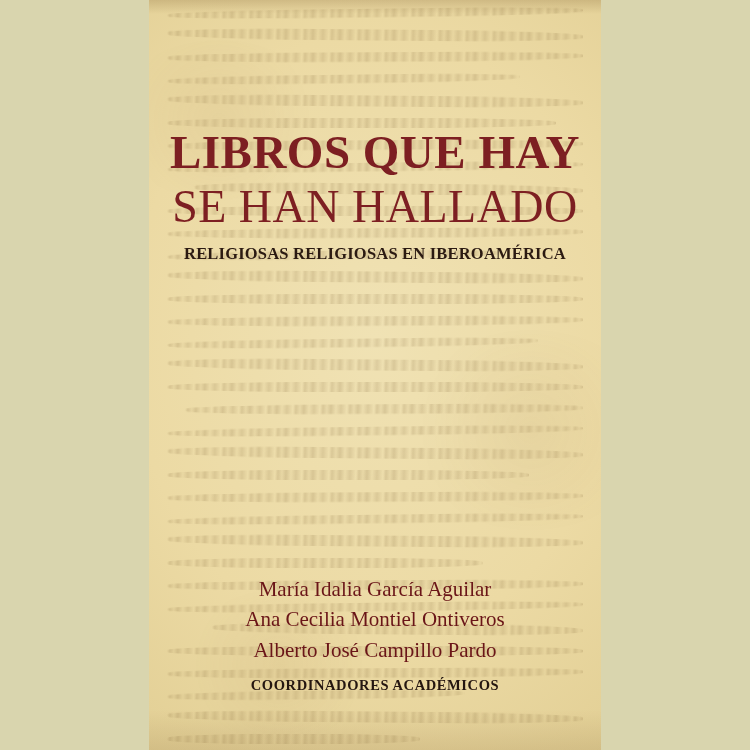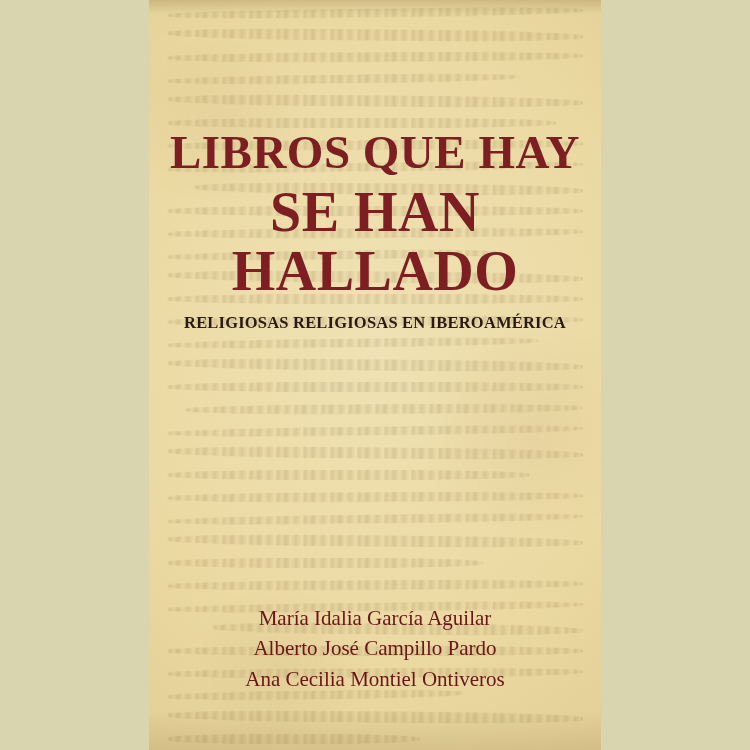--- a/index.html
+++ b/index.html
@@ -107,22 +107,22 @@
     font-family: "Liberation Serif", serif;
     font-weight: bold;
     font-size: 28px;
     letter-spacing: 1.2px;
     color: #7d1f22;
     line-height: 1.1;
     margin: 0 0 8px 0;
   }
   .title-line-3 {
     font-family: "Liberation Serif", serif;
-    font-weight: bold;
-    font-size: 56px;
+    font-weight: normal;
+    font-size: 46px;
     letter-spacing: 0.5px;
     color: #7d1f22;
     line-height: 1.05;
     margin: 0 0 12px 0;
   }
   .subtitle {
     font-family: "Liberation Serif", serif;
     font-weight: bold;
     font-size: 16.5px;
     letter-spacing: 0.2px;
@@ -206,18 +206,19 @@
     <div class="edge-bottom"></div>
 
     <div class="title-block">
       <h1 class="title-line-1">LIBROS QUE HAY</h1>
       <h1 class="title-line-3">SE HAN HALLADO</h1>
       <p class="subtitle">RELIGIOSAS RELIGIOSAS EN IBEROAMÉRICA</p>
     </div>
 
     <div class="authors-block">
       <p class="author">María Idalia García Aguilar</p>
+      <p class="author">Ana Cecilia Montiel Ontiveros</p>
       <p class="author">Alberto José Campillo Pardo</p>
-      <p class="author">Ana Cecilia Montiel Ontiveros</p>
+      <div class="coordinators">COORDINADORES ACADÉMICOS</div>
     </div>
 
   </div>
 </div>
 
 </body></html>

